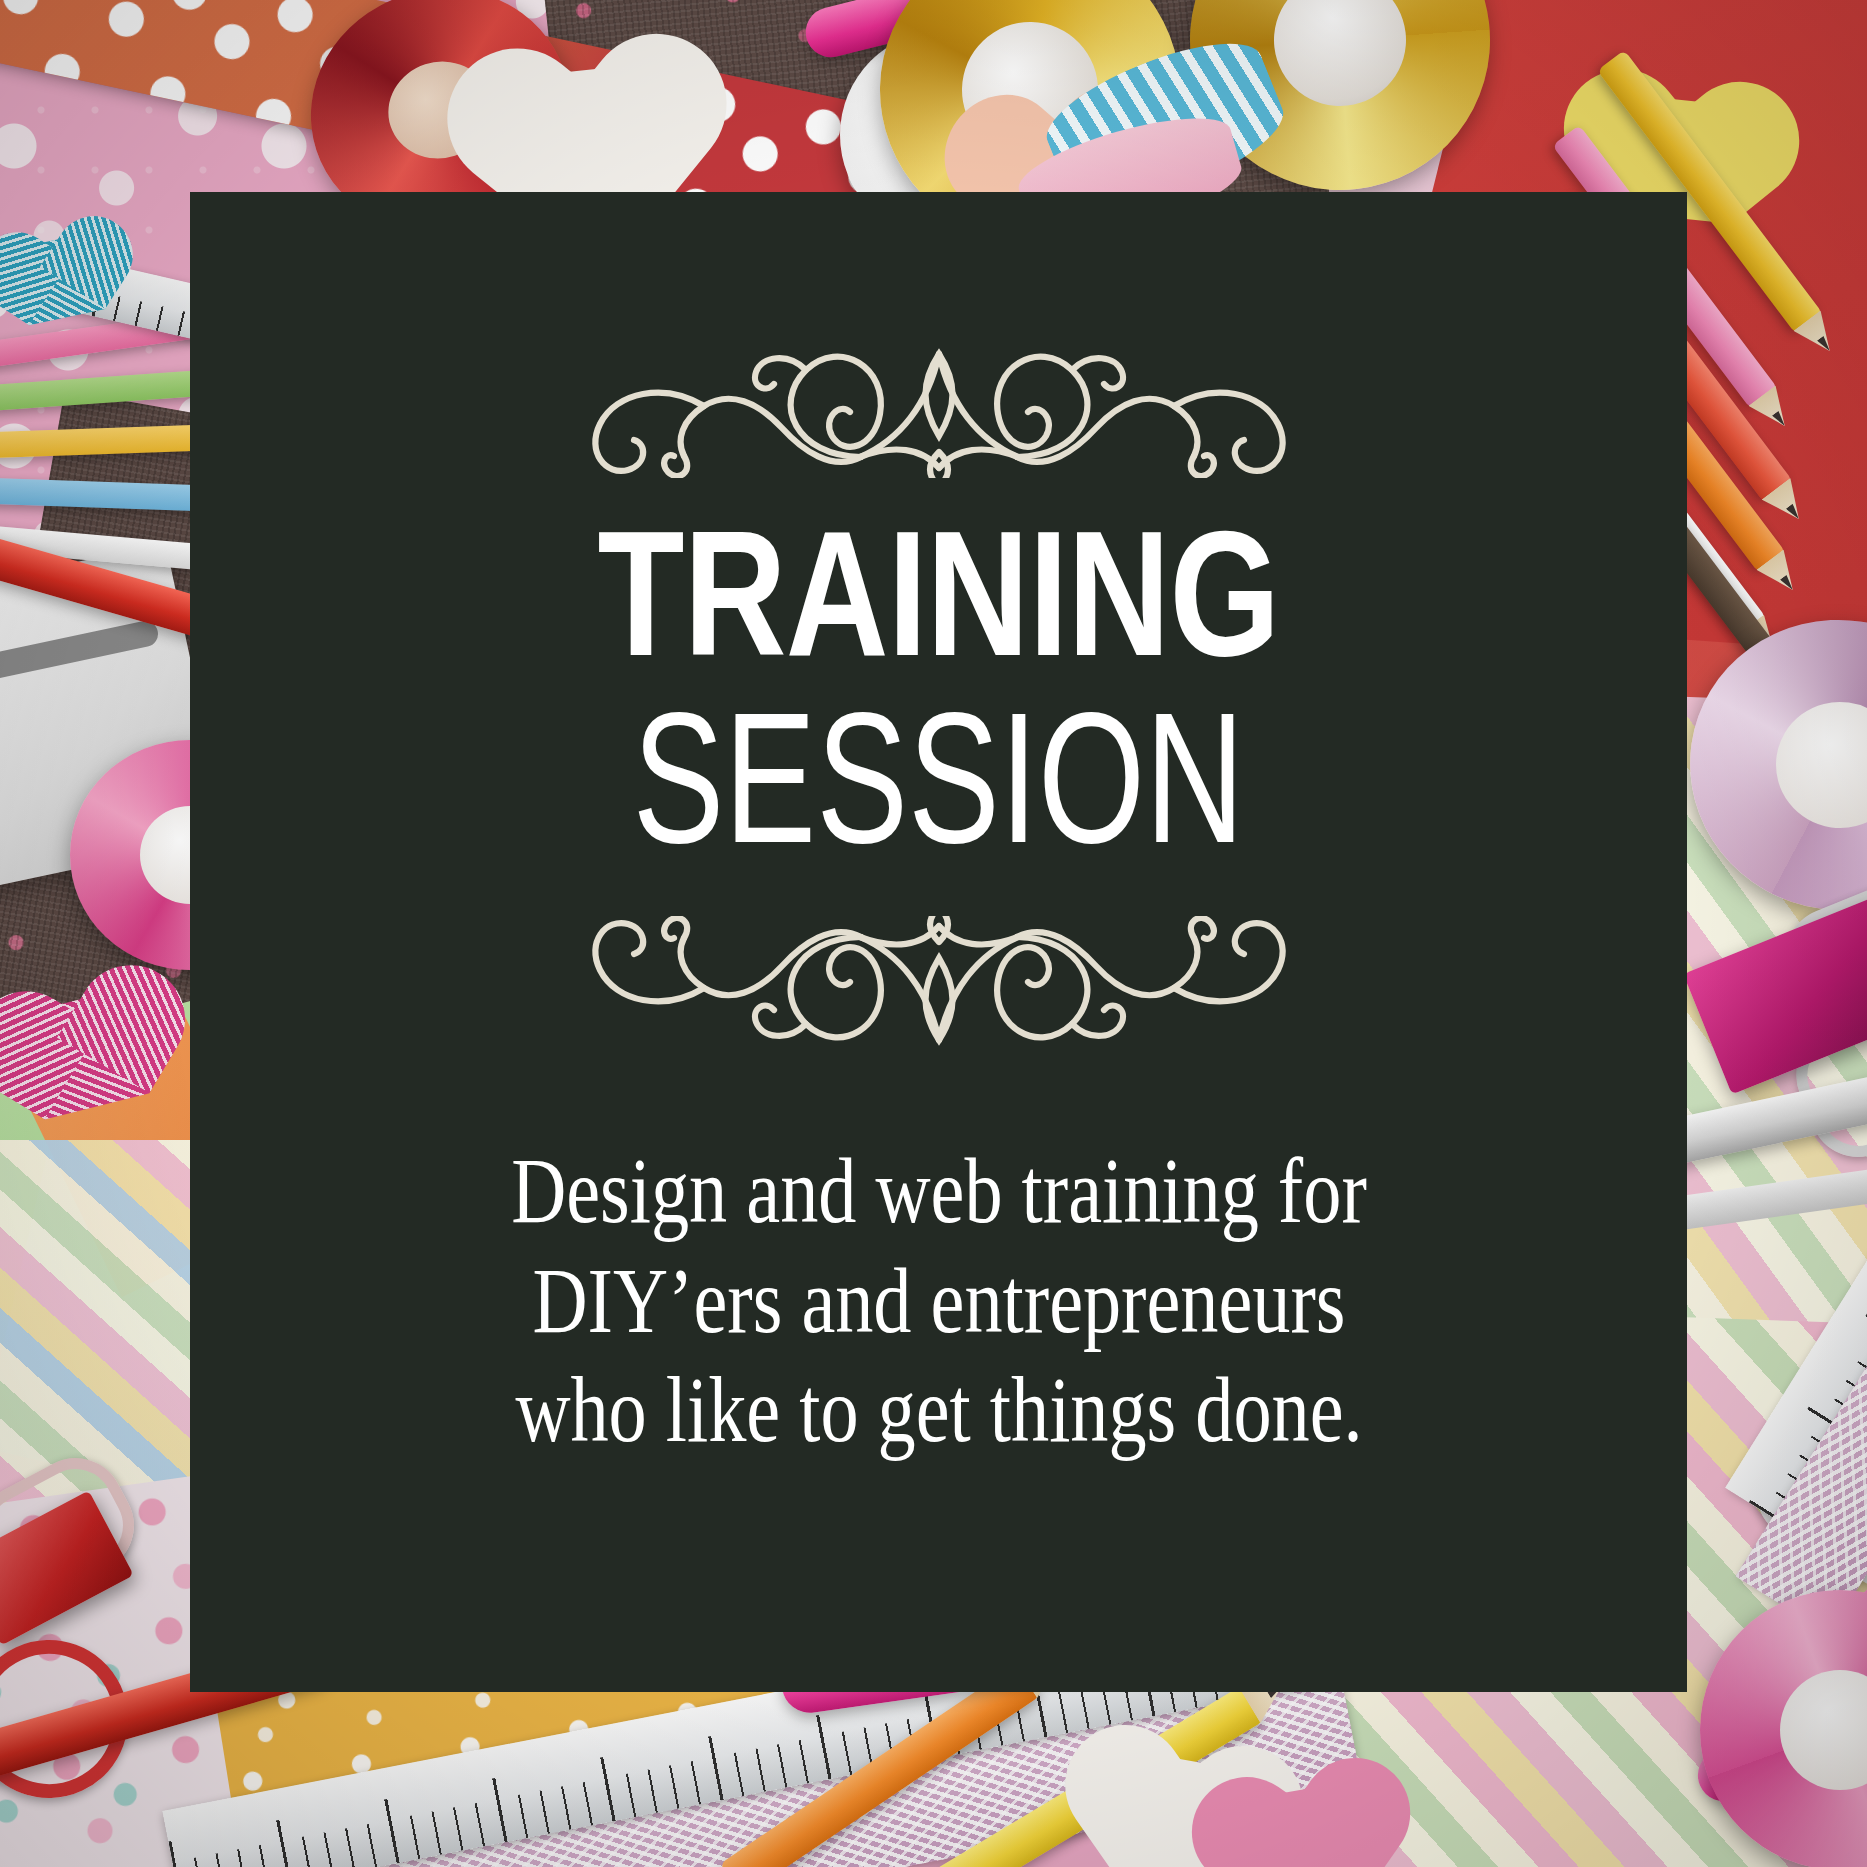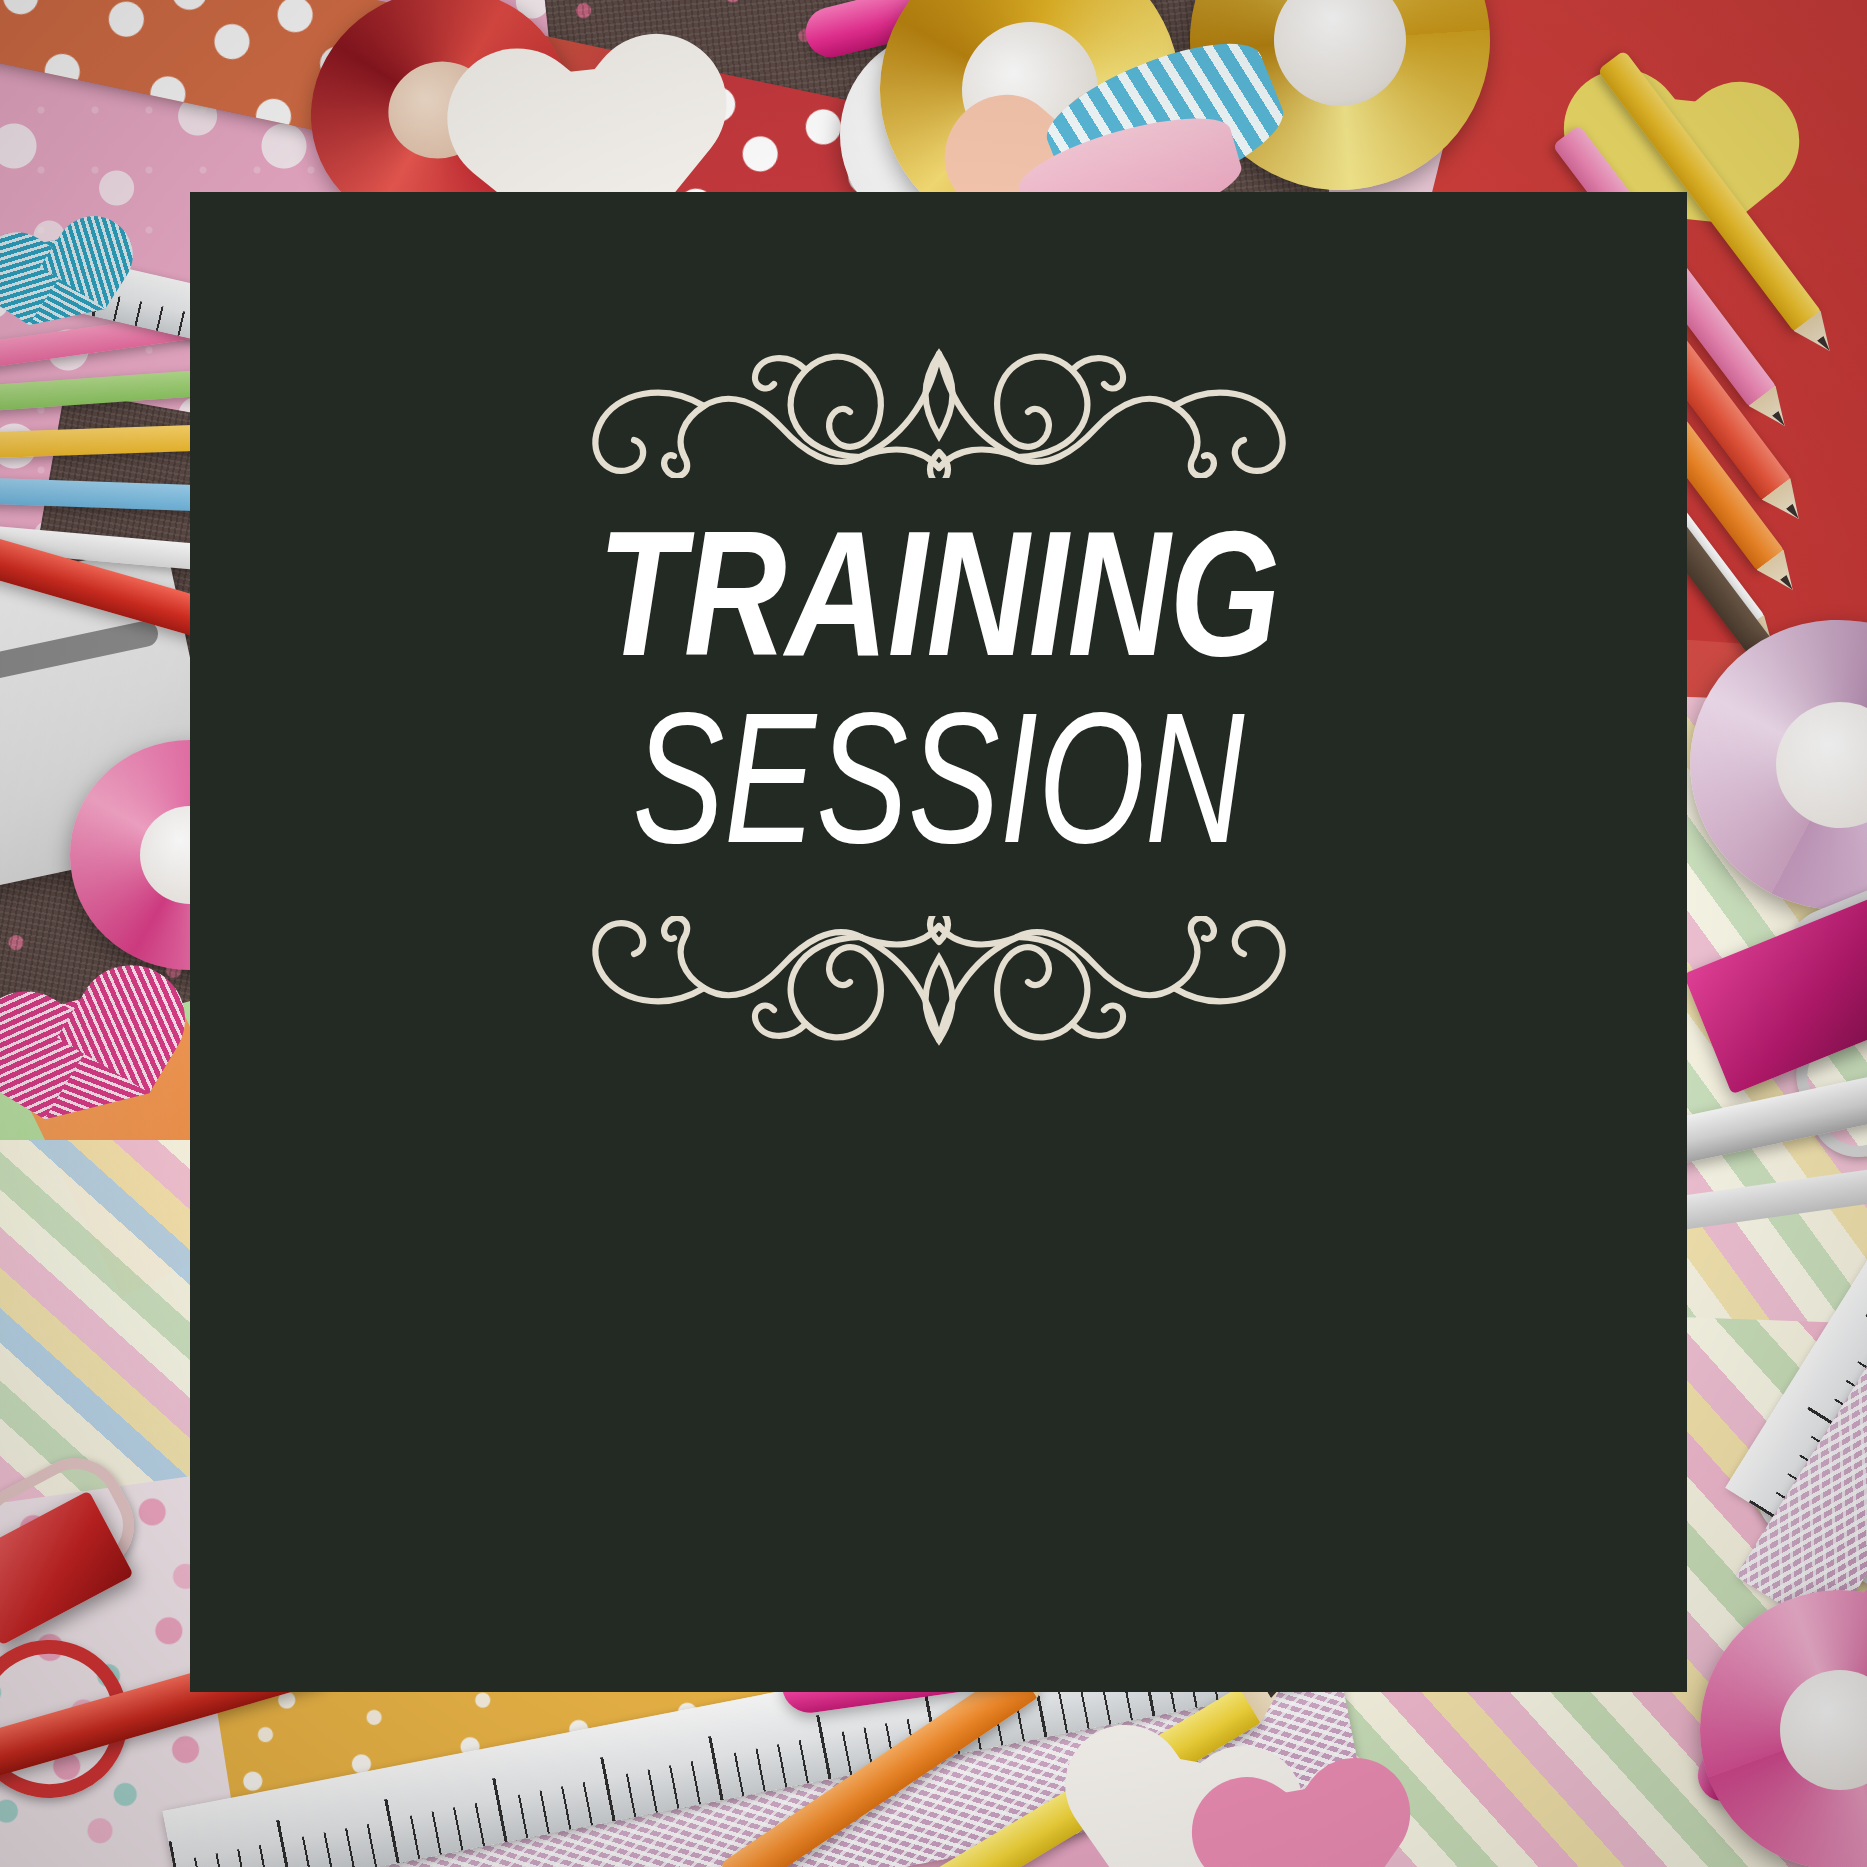--- a/index.html
+++ b/index.html
@@ -6,21 +6,20 @@
     margin: 0;
     padding: 0;
     background: #111;
   }
   #stage {
     position: relative;
     width: 1867px;
     height: 1867px;
     overflow: hidden;
     font-family: "Liberation Sans", sans-serif;
-    font-style: italic;
   }
 
   
   #photo {
     position: absolute;
     inset: 0;
     background: #e9a8c4;
     overflow: hidden;
   }
   .bgl { position: absolute; }
@@ -698,15 +697,20 @@
                  C 460 104 490 112 502 92 C 512 74 494 58 484 68"></path>
         <path d="M473 113 C 502 128 532 106 552 84 C 576 58 604 46 630 62
                  C 652 76 658 96 650 112"></path>
         <path d="M650 112 C 640 128 656 138 666 128 C 674 119 668 108 660 112"></path>
         <path d="M630 62 C 670 38 718 48 734 80 C 748 108 728 132 706 126
                  C 688 121 686 100 700 96"></path>
         <path d="M528 26 C 546 8 572 12 578 28 C 583 42 568 50 560 40"></path>
       </g>
     </svg>
 
+    <div id="tagline">
+      <span class="tl">Design and web training for</span>
+      <span class="tl">DIY’ers and entrepreneurs</span>
+      <span class="tl">who like to get things done.</span>
+    </div>
 
   </div>
 </div>
 
 </body></html>

